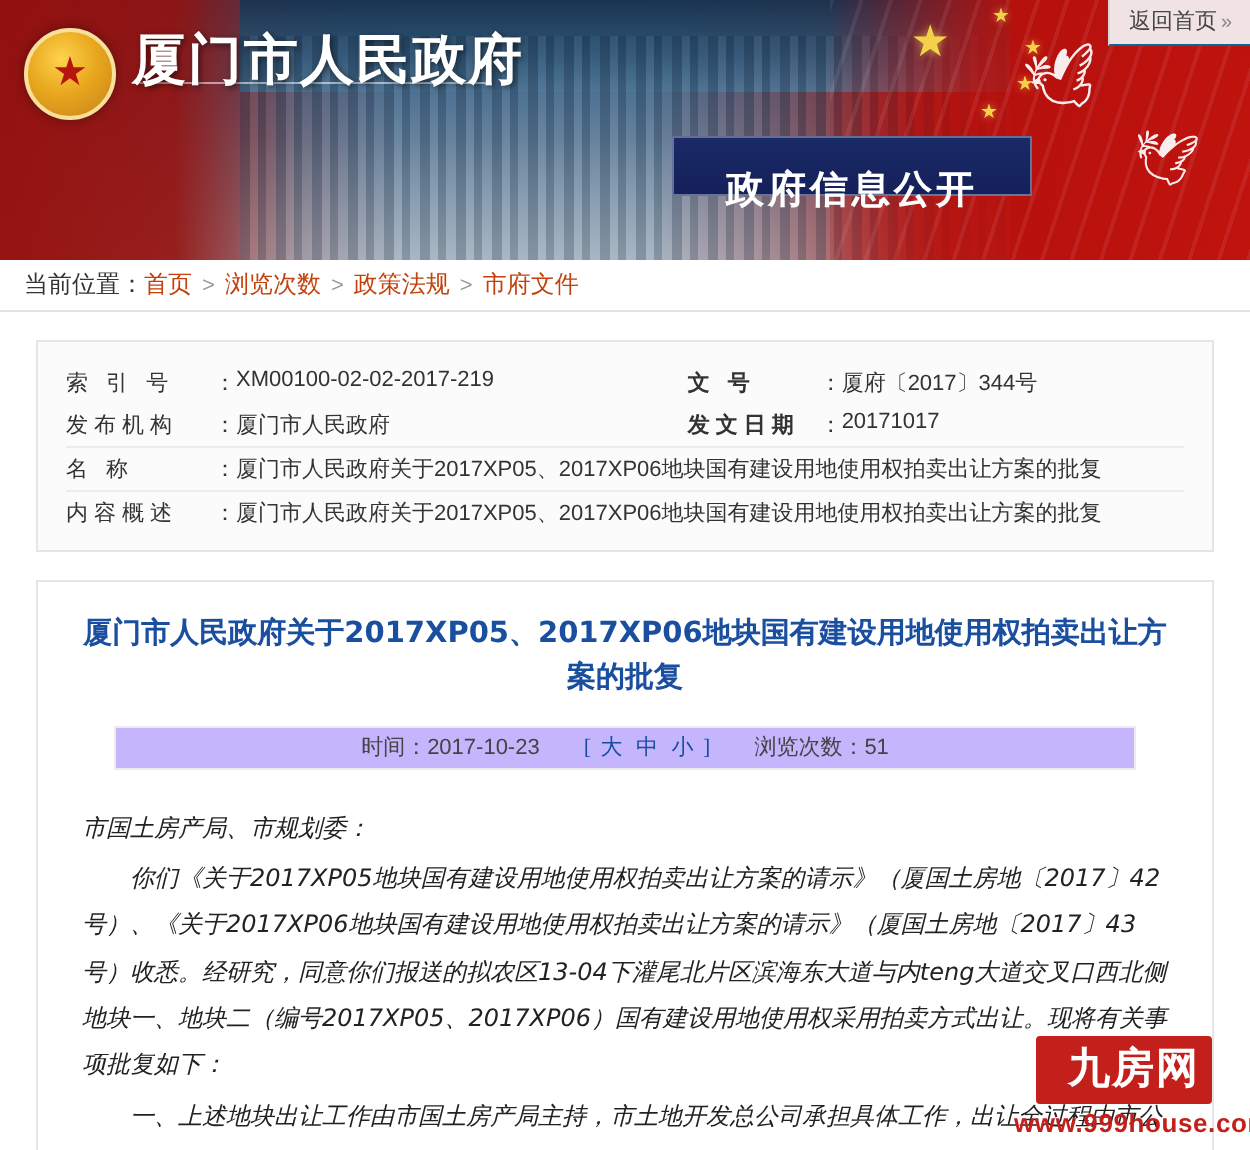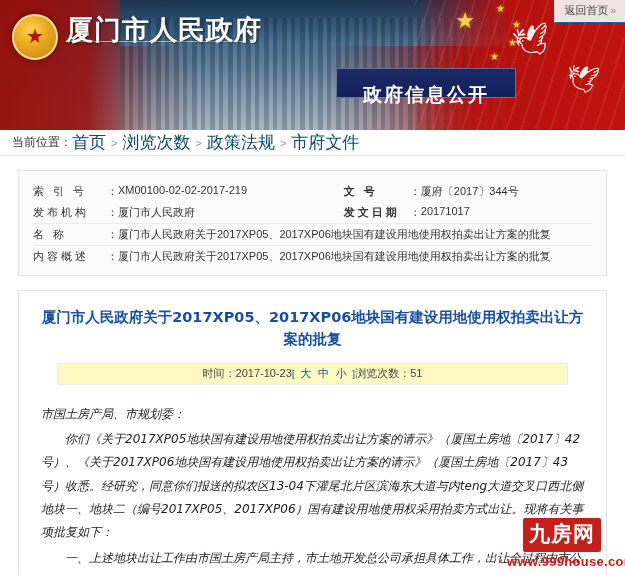--- a/index.html
+++ b/index.html
@@ -144,21 +144,21 @@
   
   .crumb-wrap {
     height: 26px;
     border-bottom: 1px solid #e3e3e3;
     display: flex;
     align-items: center;
     padding-left: 12px;
     background: #fff;
   }
   .crumb-wrap .label { color: #333; font-size: 12px; }
-  .crumb-wrap a { color: #0c4a6e; text-decoration: none; font-size: 17px; }
+  .crumb-wrap a { color: #c2410c; text-decoration: none; font-size: 12px; }
   .crumb-wrap .sep { color: #999; margin: 0 5px; font-size: 11px; }
 
   
   .content {
     padding: 14px 18px 0 18px;
   }
 
   
   .meta-box {
     border: 1px solid #e5e5e5;
@@ -184,26 +184,27 @@
     text-align: center;
     color: #1a4fa0;
     font-size: 14.5px;
     font-weight: bold;
     line-height: 1.5;
     font-family: "DejaVu Sans", "Liberation Sans", sans-serif;
   }
   .article-subbar {
     margin: 12px auto 0 auto;
     width: 94%;
-    background: #fef9c3;
+    background: #c4b5fd;
     border: 1px solid #ececec;
     height: 22px;
     display: flex;
     align-items: center;
     justify-content: center;
+    gap: 22px;
     font-size: 11px;
     color: #444;
   }
   .article-subbar .fs { color: #1a4fa0; font-family: Liberation Serif, serif; }
   .article-subbar .fs b { font-weight: normal; margin: 0 2px; }
   .body-text {
     margin-top: 18px;
     font-size: 12px;
     line-height: 1.95;
     color: #222;
@@ -221,21 +222,21 @@
     width: 110px;
     text-align: center;
   }
   .wm-box {
     background: #c3201c;
     color: #fff;
     font-family: "DejaVu Sans", "Liberation Sans", sans-serif;
     font-size: 21px;
     font-weight: bold;
     letter-spacing: 1px;
-    padding: 2px 6px 4px 6px;
+    padding: 2px 6px 4px 16px;
     display: inline-block;
     border-radius: 2px;
   }
   .wm-url {
     margin-top: 2px;
     color: #c3201c;
     font-size: 13px;
     letter-spacing: 0.3px;
     font-weight: bold;
   }

